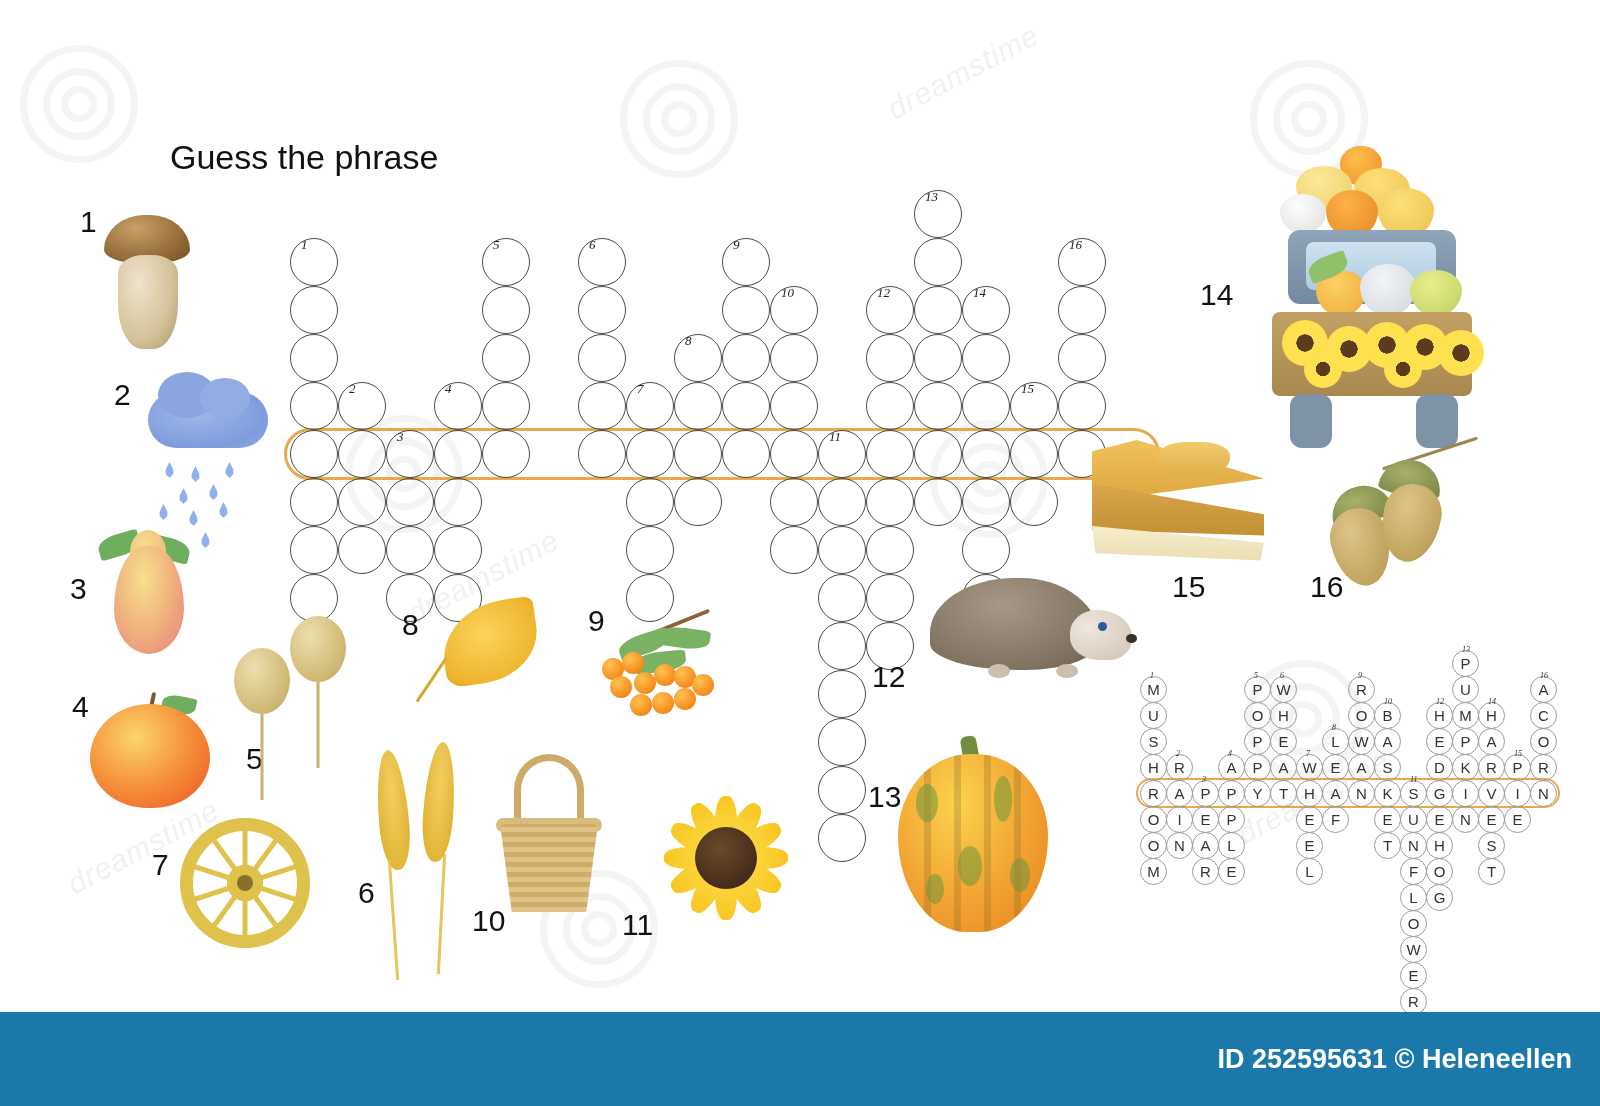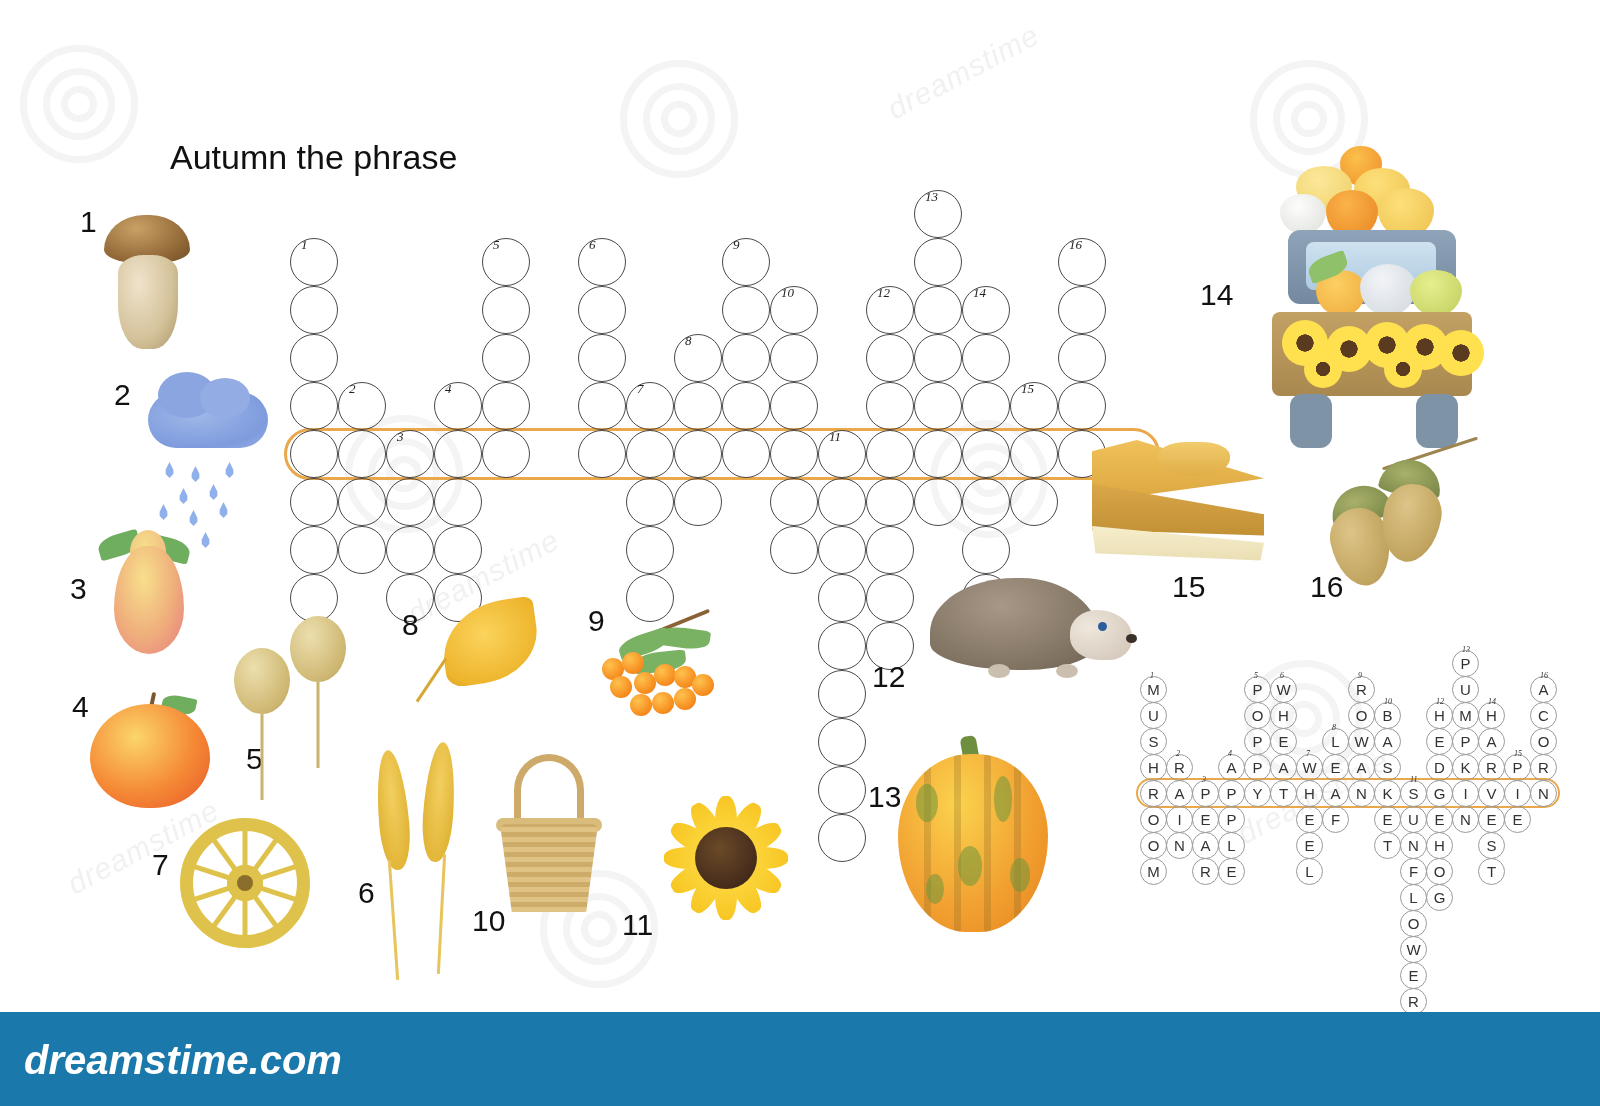--- a/index.html
+++ b/index.html
@@ -252,21 +252,21 @@
   <div class="wm-spiral" style="left:620px;top:60px;"></div>
   <div class="wm-spiral" style="left:930px;top:420px;"></div>
   <div class="wm-spiral" style="left:1250px;top:60px;"></div>
   <div class="wm-spiral" style="left:1245px;top:660px;"></div>
   <div class="wm-spiral" style="left:540px;top:870px;"></div>
   <div class="wm" style="left:880px;top:55px;">dreamstime</div>
   <div class="wm" style="left:400px;top:560px;">dreamstime</div>
   <div class="wm" style="left:1230px;top:780px;">dreamstime</div>
   <div class="wm" style="left:60px;top:830px;">dreamstime</div>
 
-  <div id="subtitle">Autumn the phrase</div>
+  <div id="subtitle">Guess the phrase</div>
 
   <div id="grid">
       <div class="hl-band" style="left: 284px; top: 428px; width: 876px; height: 52px;"></div>
       <div class="cell" style="left: 290px; top: 238px;">
         <span class="num">1</span>
       </div>
       <div class="cell" style="left: 290px; top: 286px;"></div>
       <div class="cell" style="left: 290px; top: 334px;"></div>
       <div class="cell" style="left: 290px; top: 382px;"></div>
       <div class="cell" style="left: 290px; top: 430px;"></div>
@@ -658,16 +658,16 @@
   <div class="cluenum" style="left:1310px;top:570px;">16</div>
   <div class="ill" style="left:1326px;top:434px;width:180px;height:140px;">
     <div class="ac-twig" style="left:54px;top:18px;transform:rotate(-18deg);"></div>
     <div class="ac-cap" style="left:4px;top:52px;transform:rotate(-12deg);"></div>
     <div class="ac-nut" style="left:6px;top:74px;transform:rotate(-12deg);"></div>
     <div class="ac-cap" style="left:54px;top:26px;transform:rotate(10deg);"></div>
     <div class="ac-nut" style="left:56px;top:50px;transform:rotate(10deg);"></div>
   </div>
 
   <div id="footer">
-    <div id="brand">dreamstime.com</div>
+    <div id="credit">ID 252595631 © Heleneellen</div>
   </div>
 
 </div>
 
 </body></html>

